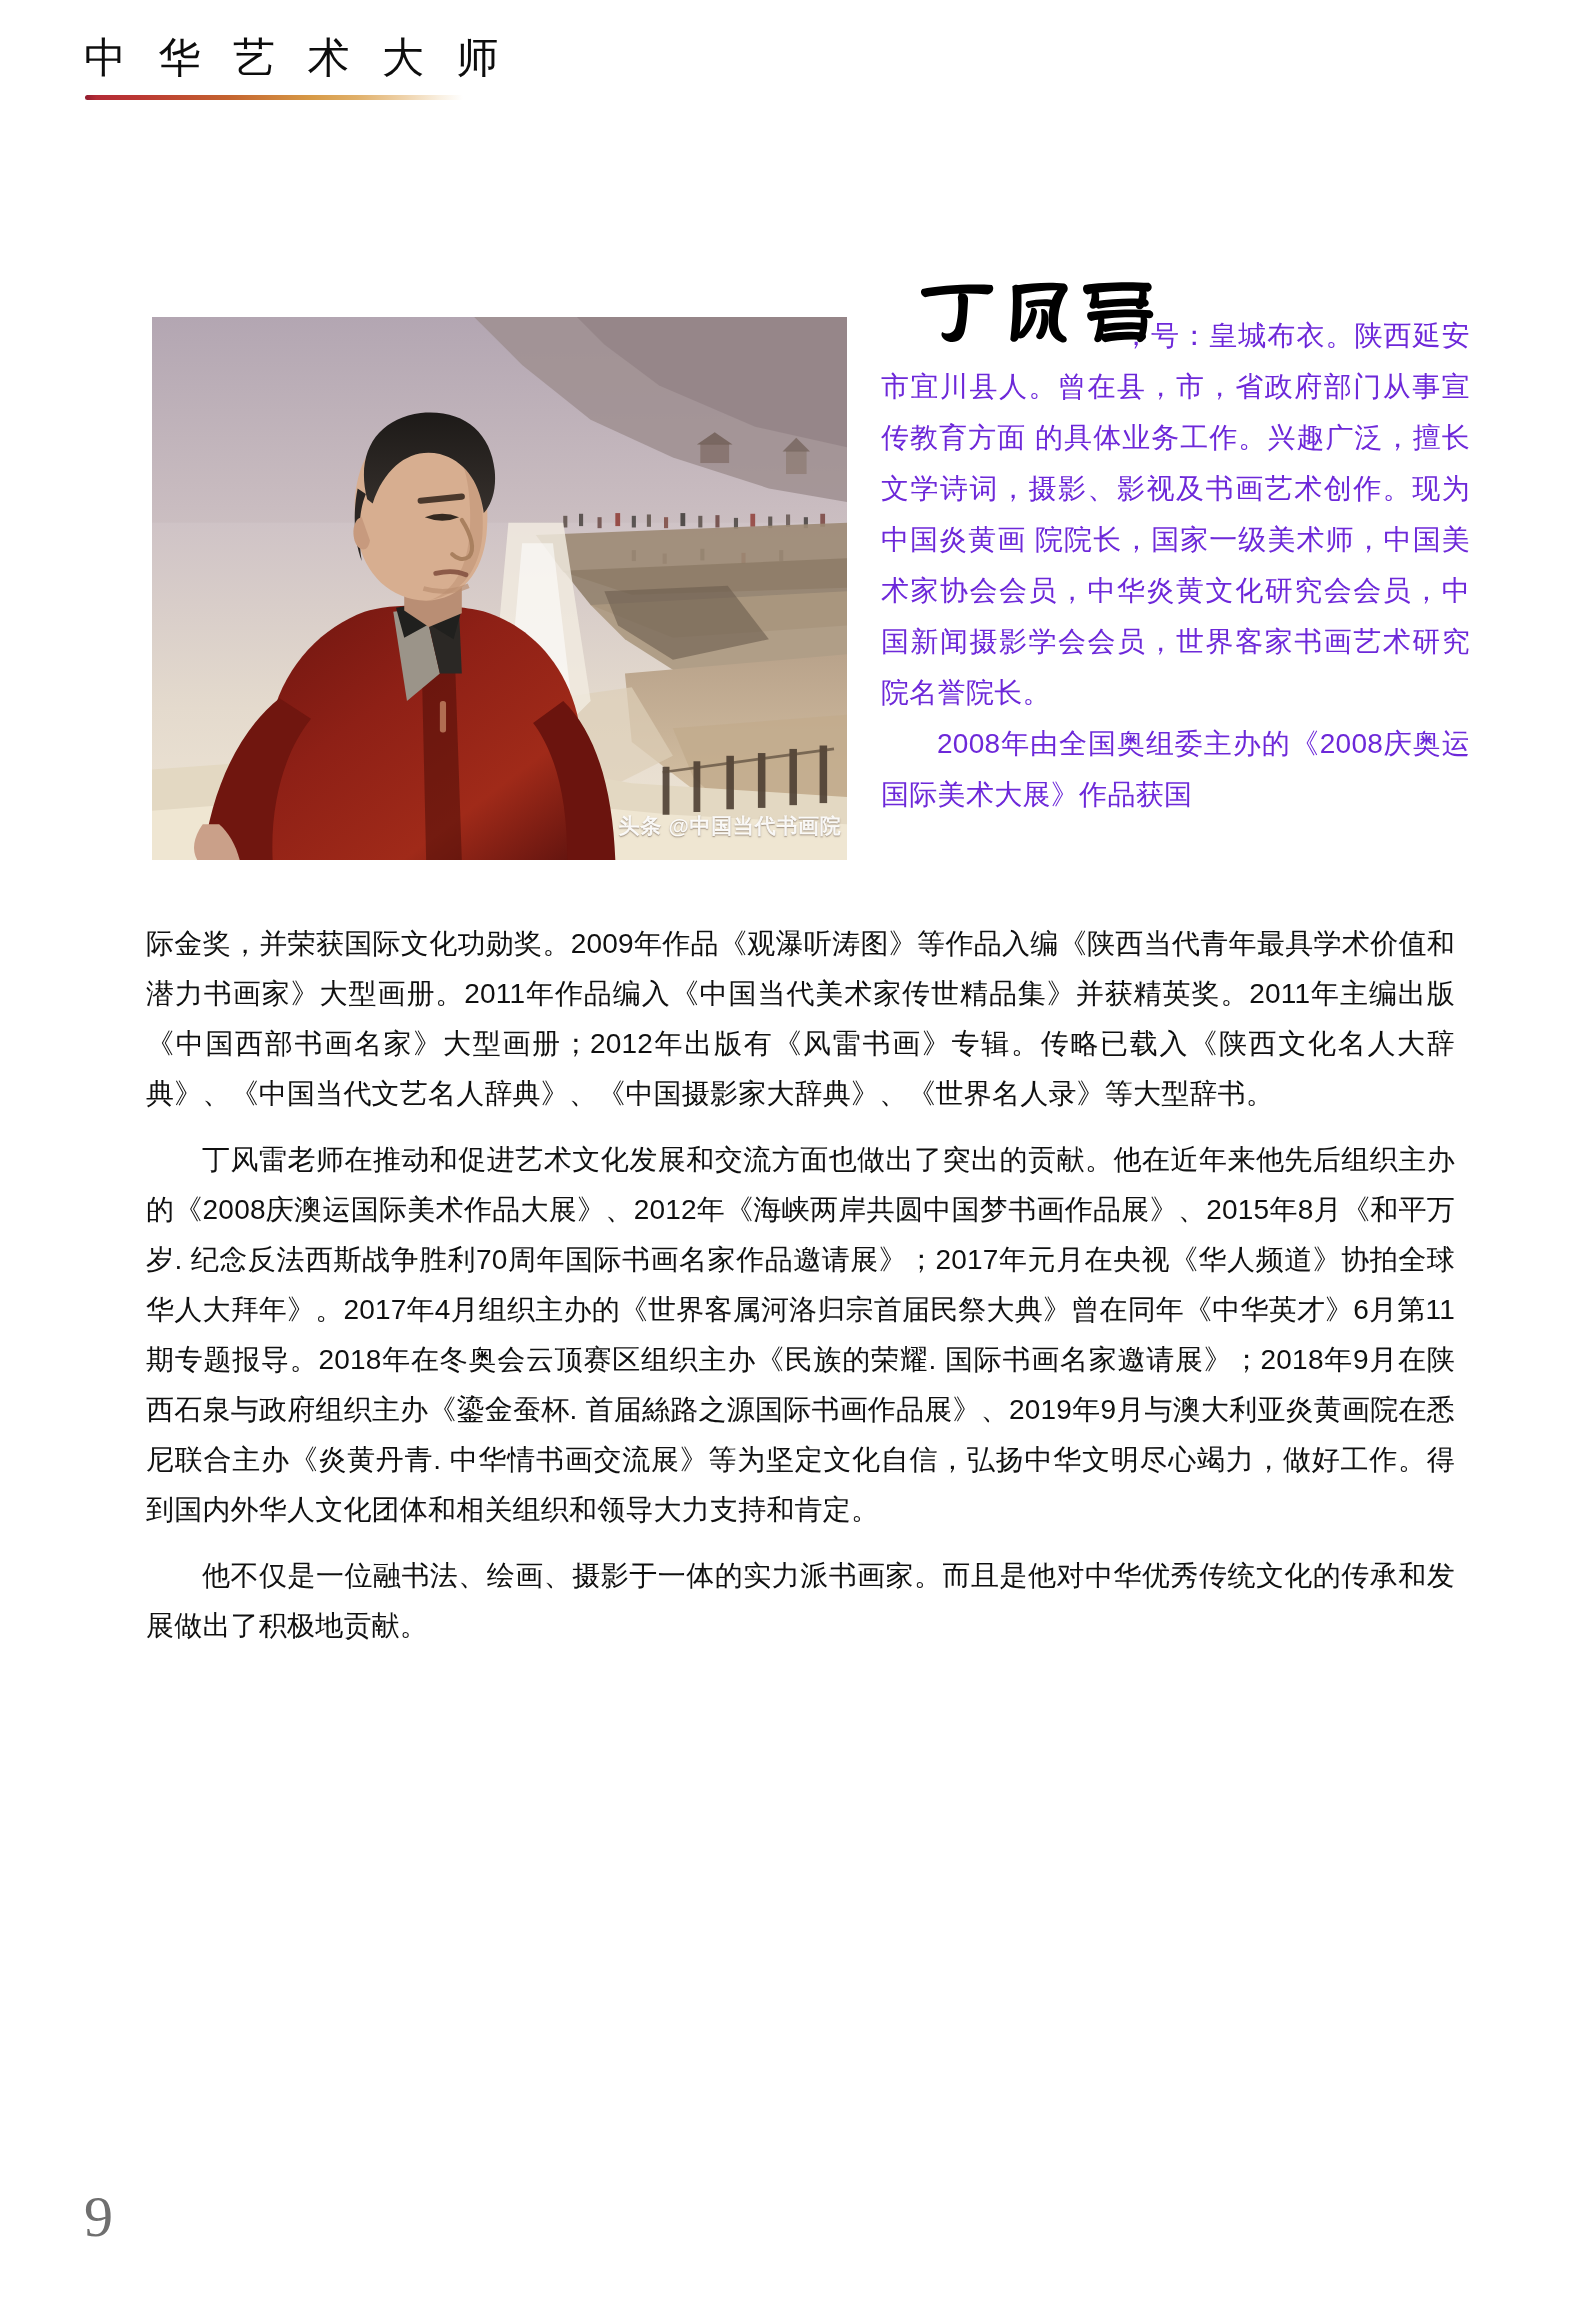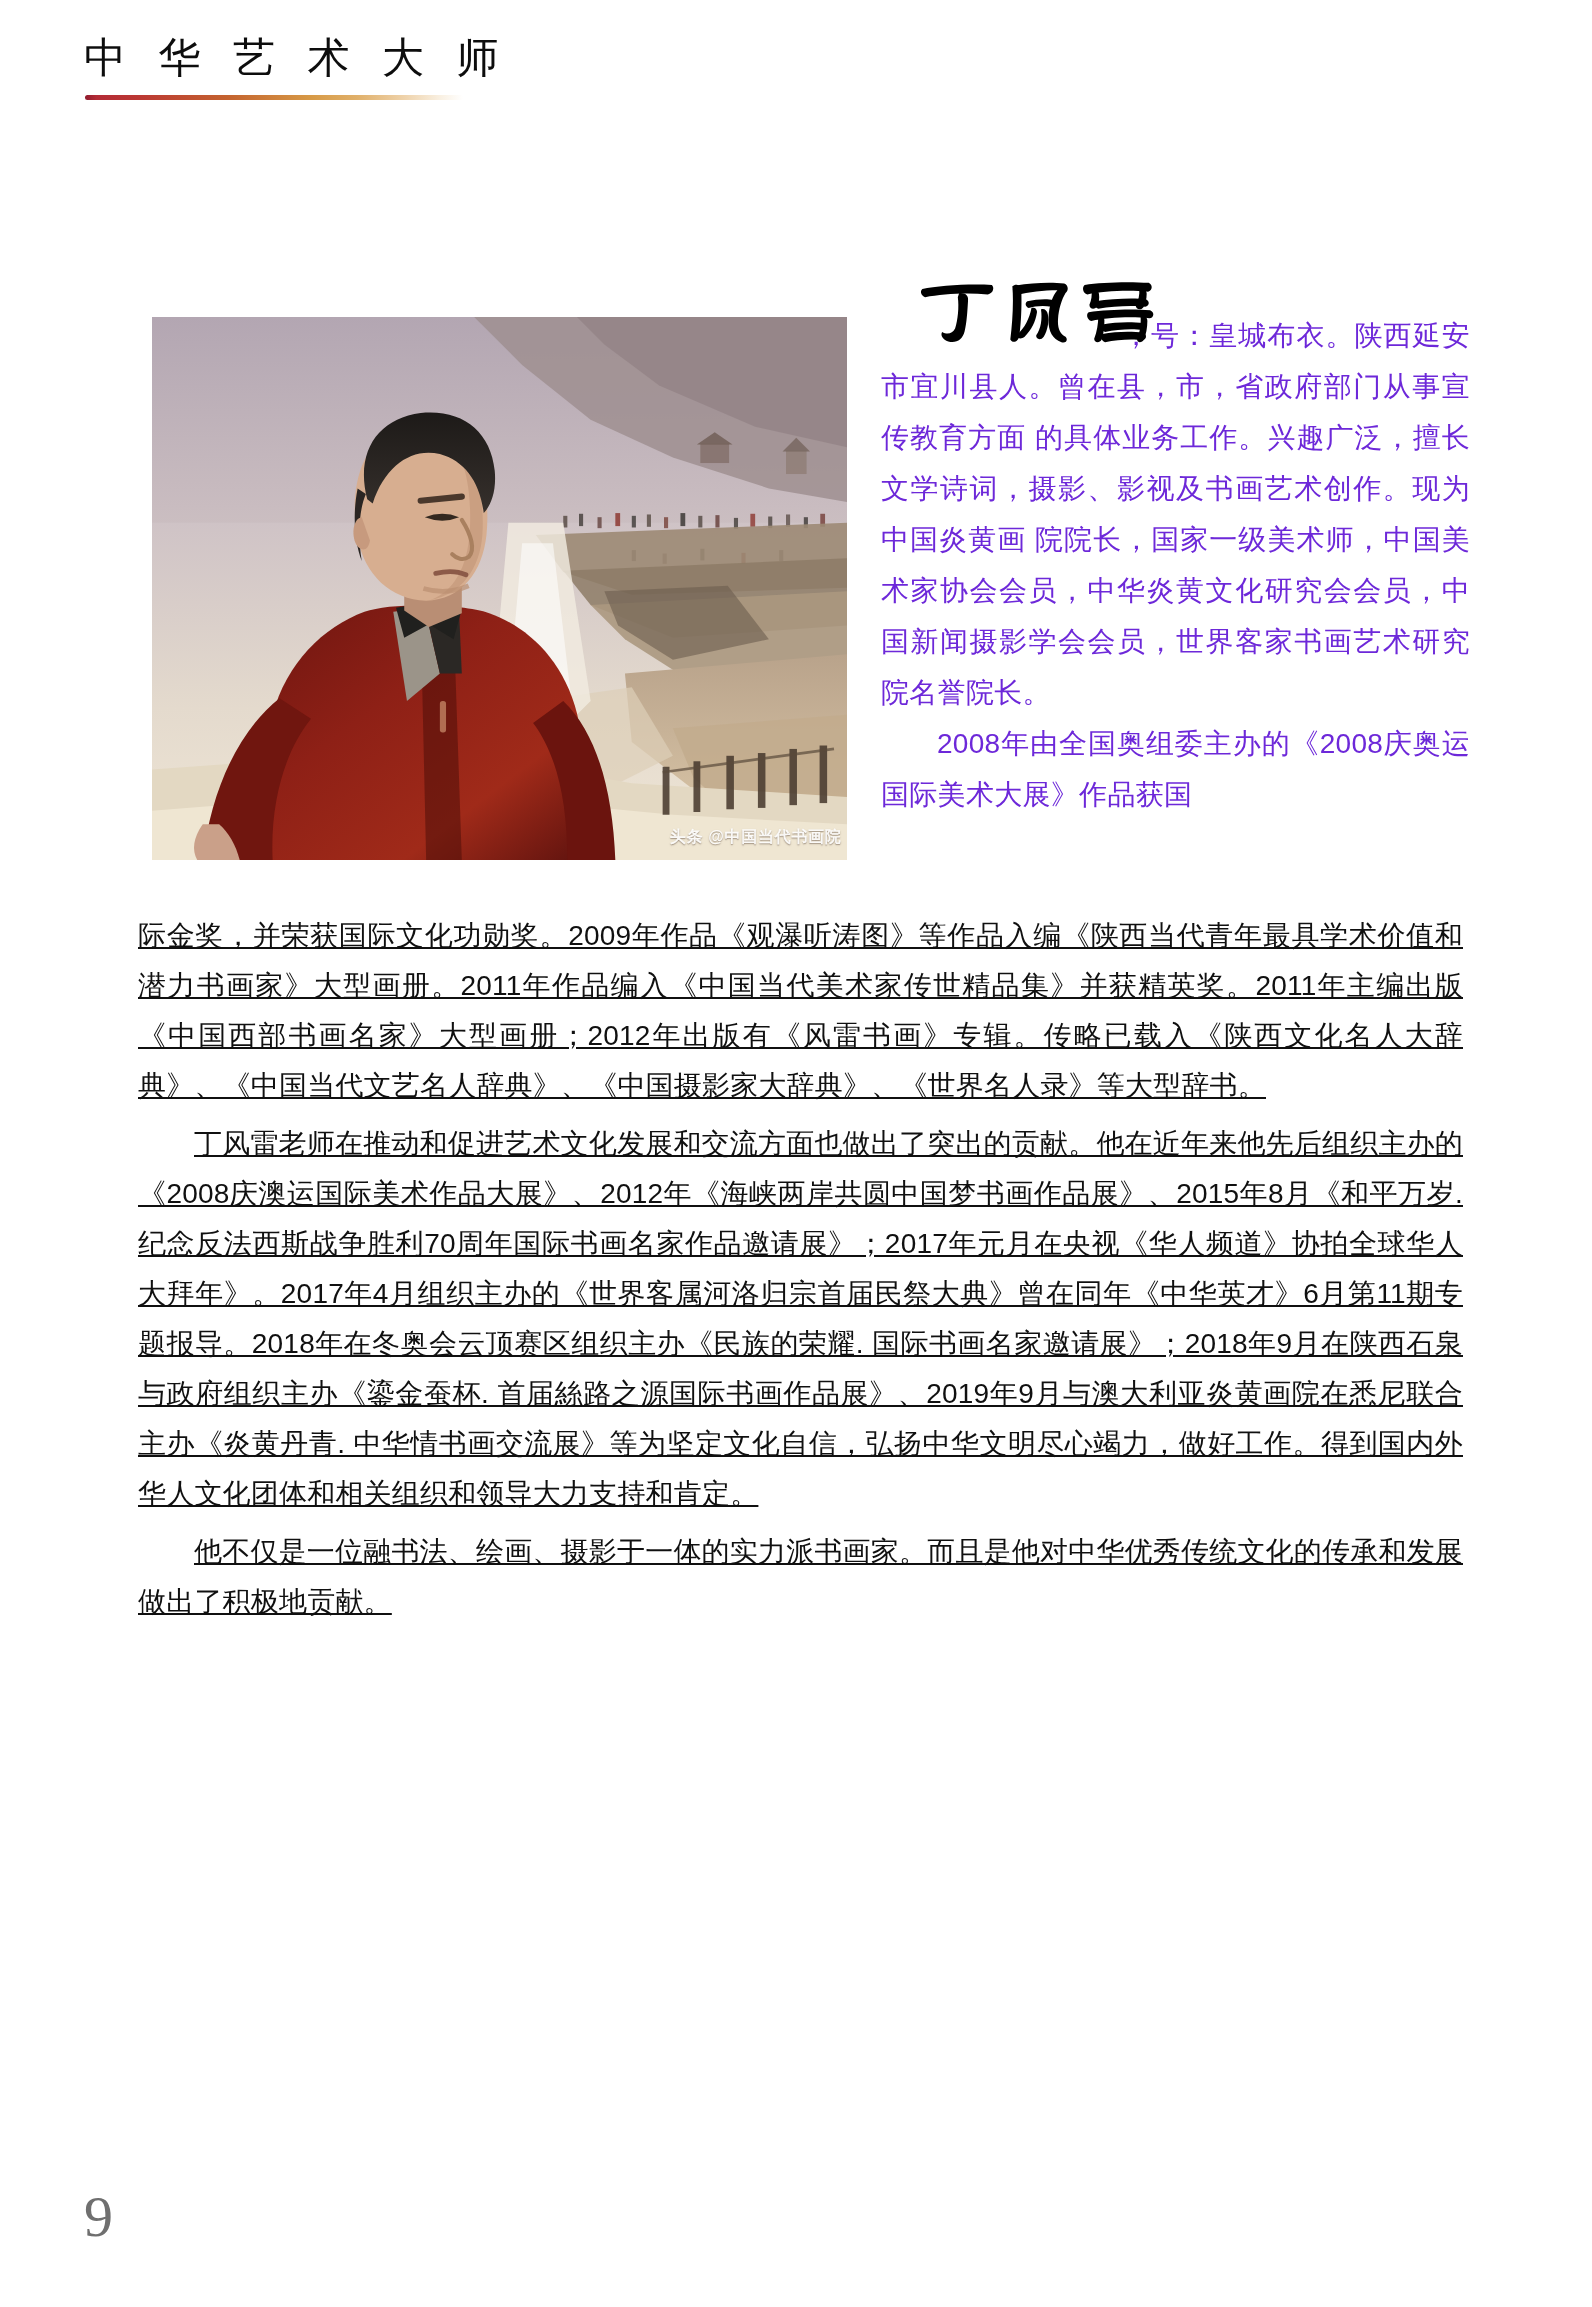--- a/index.html
+++ b/index.html
@@ -67,22 +67,22 @@
     top: 317px;
     width: 695px;
     height: 543px;
     overflow: hidden;
     background: #d9cfc8;
   }
   .photo svg { display: block; width: 100%; height: 100%; }
   .photo-watermark {
     position: absolute;
     right: 5.5px;
-    bottom: 12px;
-    font-size: 16px;
+    bottom: 20px;
+    font-size: 21px;
     font-weight: 700;
     color: rgba(255,255,255,0.92);
     text-shadow: 0 0.7px 1.4px rgba(90,70,55,0.55);
     letter-spacing: 0.7px;
     white-space: nowrap;
     font-family: "Liberation Sans", "DejaVu Sans", sans-serif;
   }
 
   
   .name-block {
@@ -123,21 +123,21 @@
     left: 130px;
     top: 903px;
     width: 1341px;
     font-size: 28px;
     line-height: 50px;
     letter-spacing: 0.2px;
     text-align: justify;
     text-justify: inter-character;
     color: #101010;
   }
-  .body-col p { margin: 8px; text-decoration: underline; }
+  .body-col p { margin: 16px; }
   .body-col p.indent { text-indent: 2em; }
 
   
   .page-number {
     position: absolute;
     left: 84px;
     top: 2188px;
     font-family: "Liberation Serif", "DejaVu Serif", serif;
     font-size: 58px;
     color: #6f6f6f;

